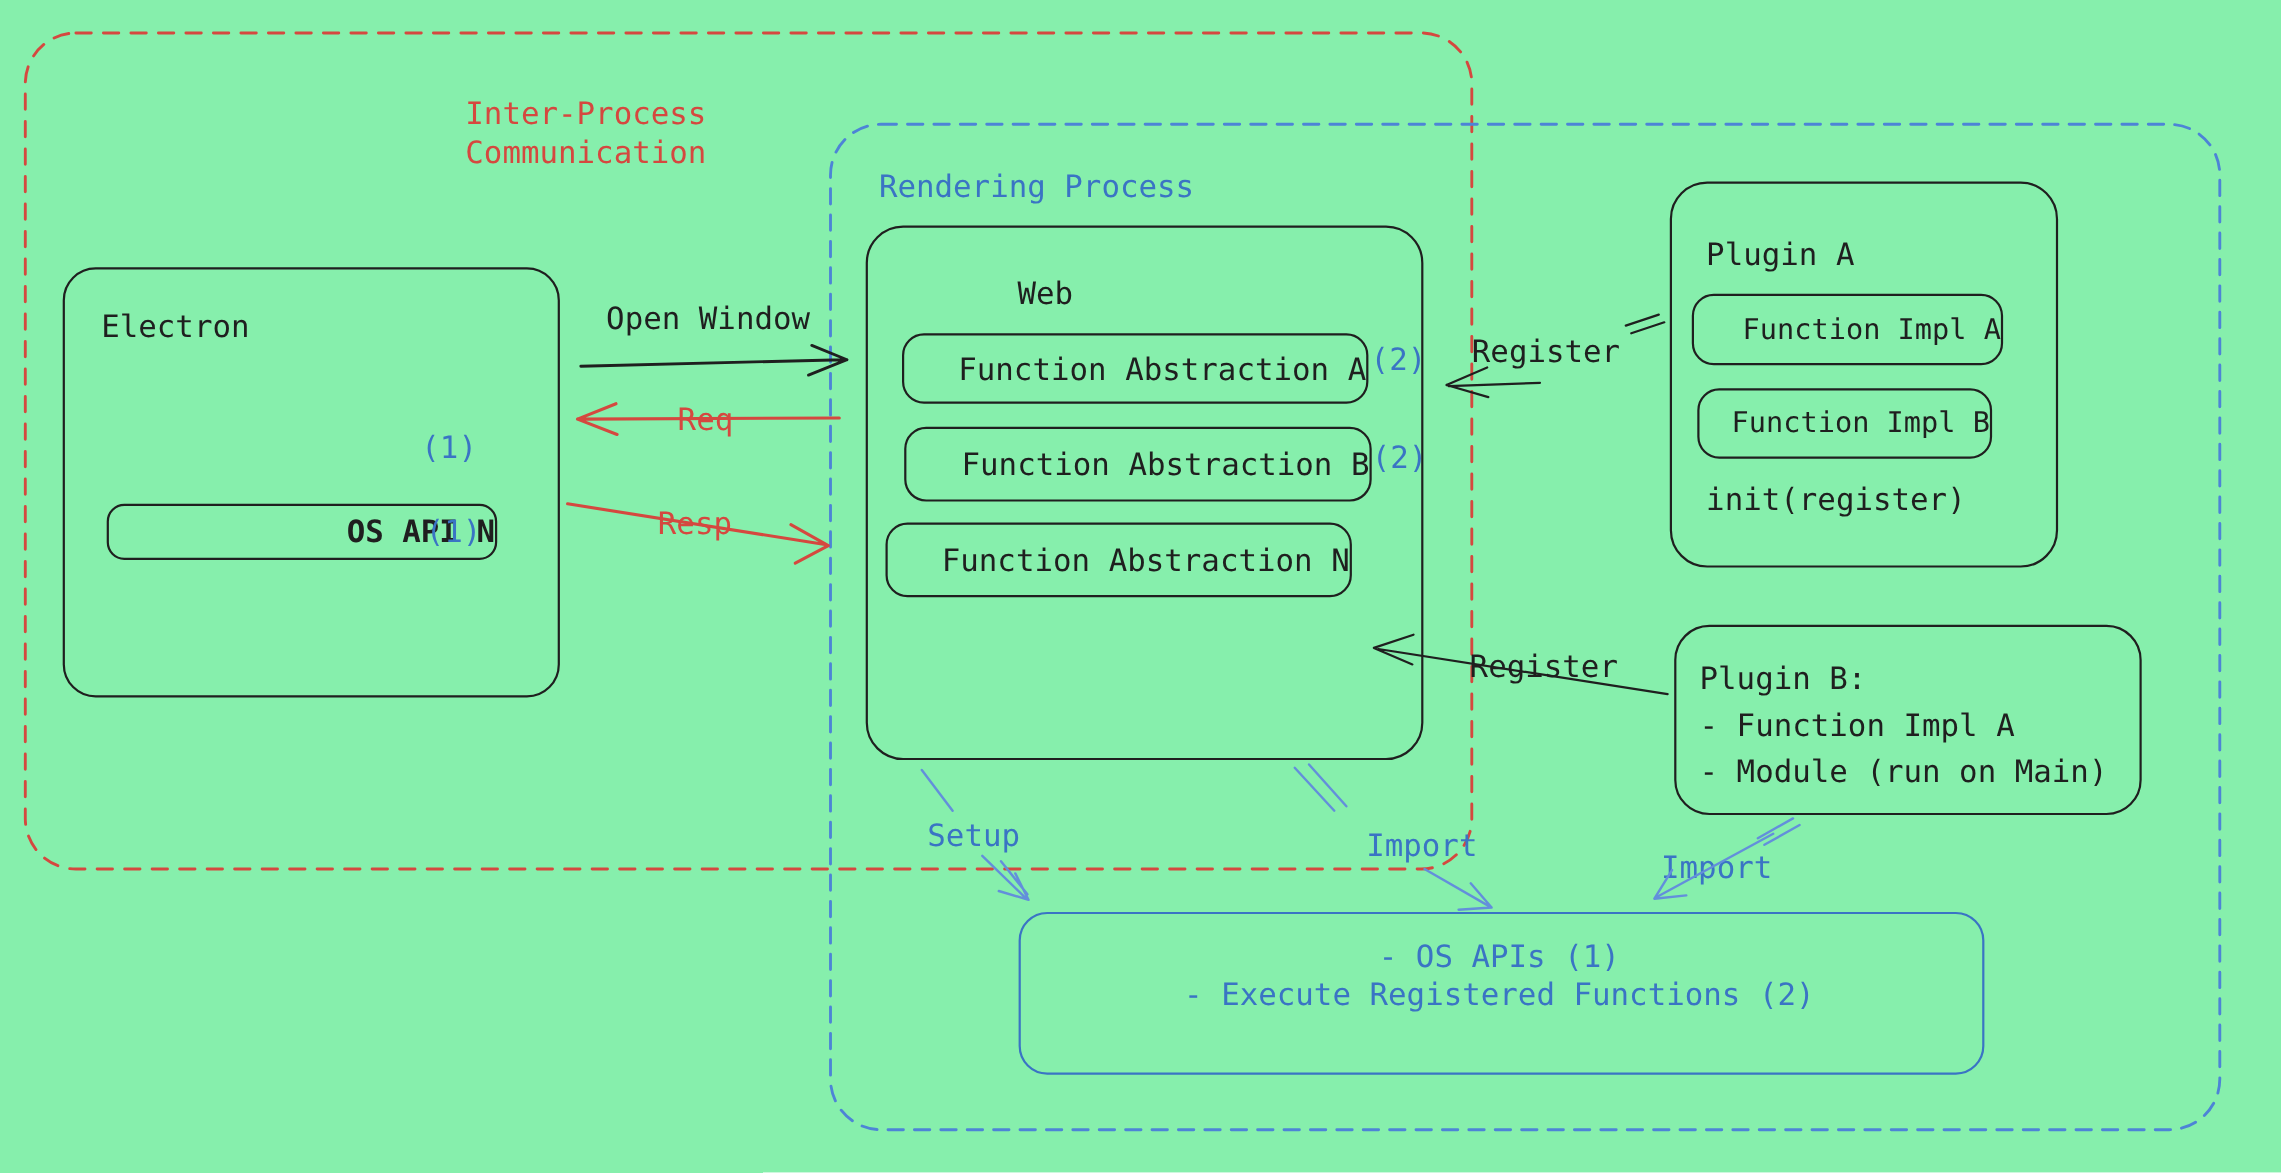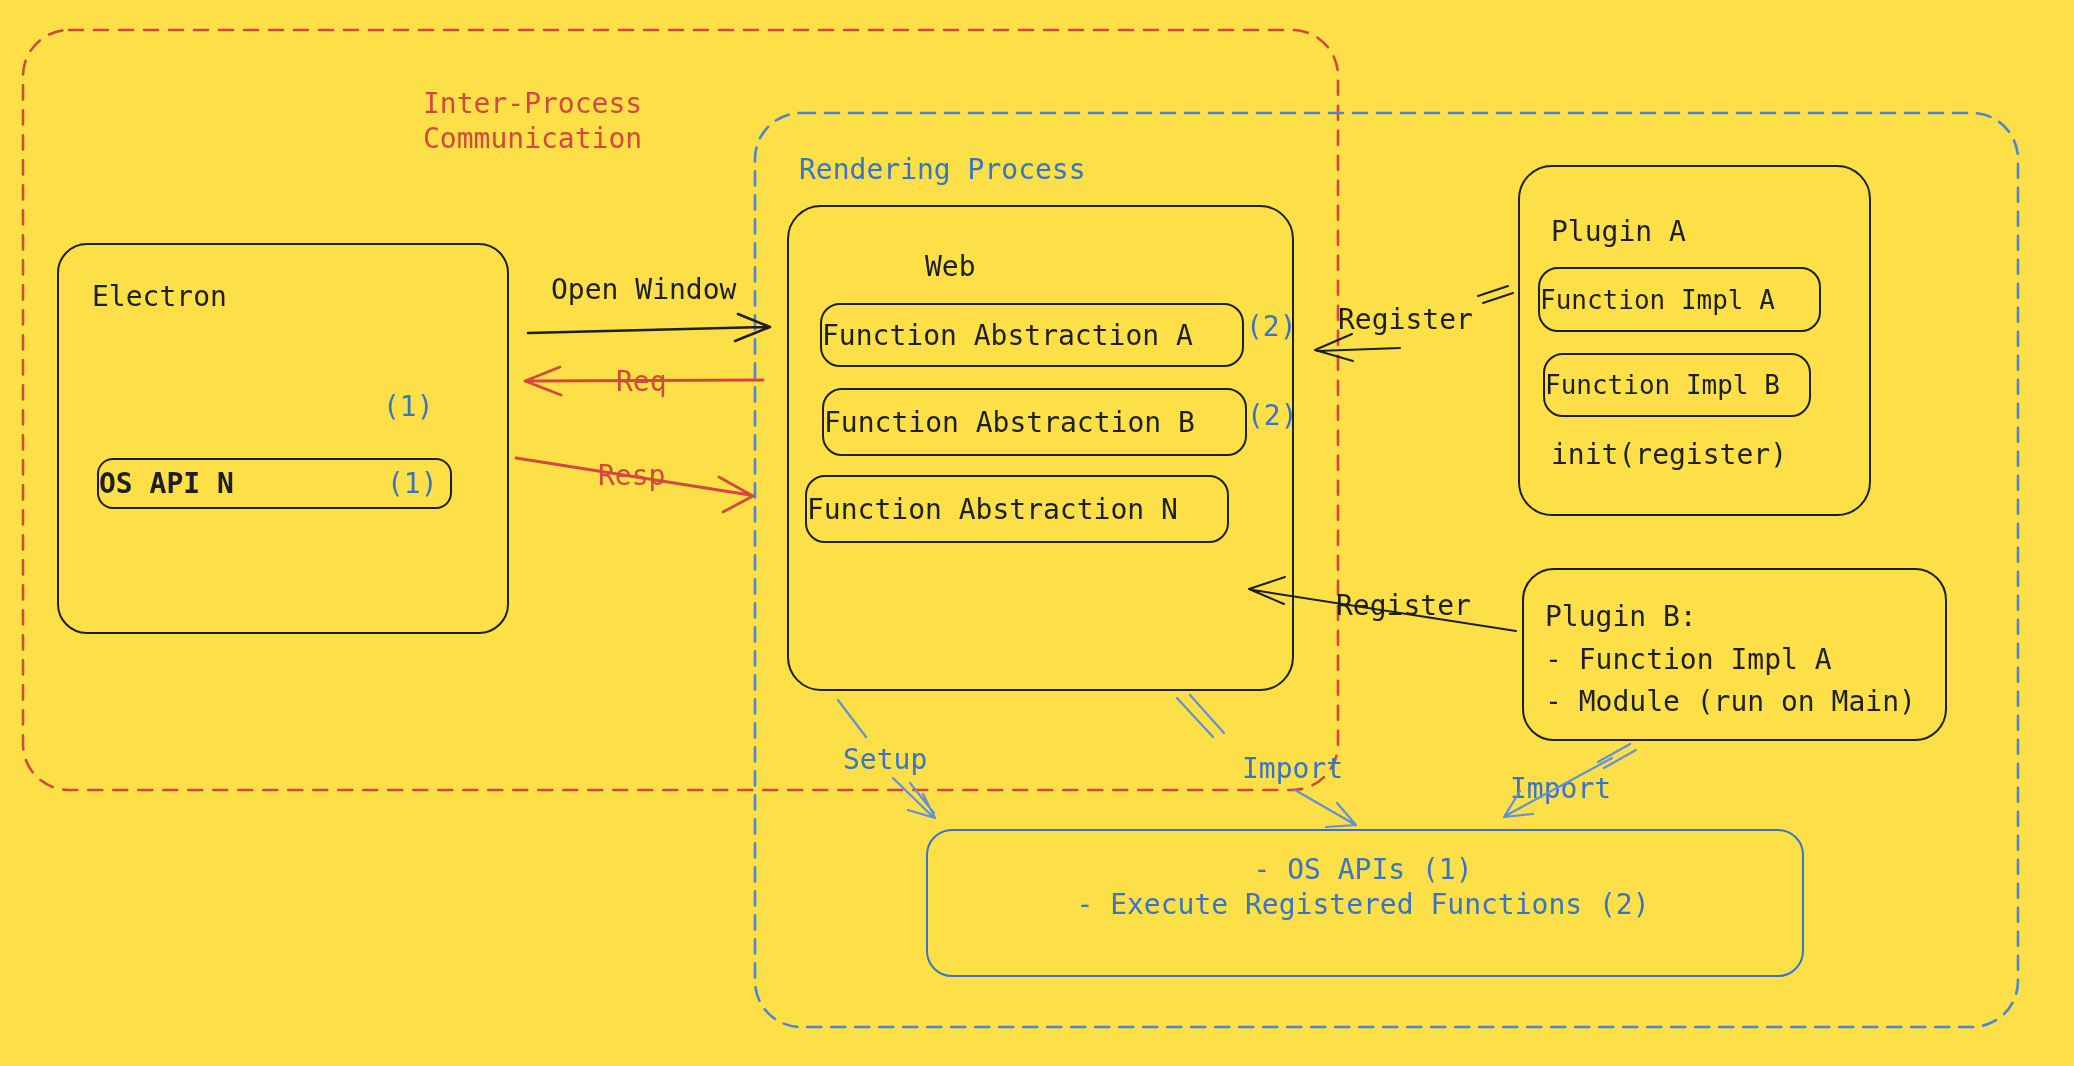--- a/index.html
+++ b/index.html
@@ -1,36 +1,36 @@
 <!DOCTYPE html>
 <html style="--red: #d5483f; --blue: #3a74c4; --blue-dash: #4d84d6; --arrow-blue: #638fdb; --black: #1f1f1f;"><head>
 <meta charset="utf-8">
 <style>
   html,body{margin:0;padding:0;background:#fff;}
   .canvas{
     position:relative;
     width:2074px;height:1066px;
-    background:#fde047;
+    background:#86efac;
     font-family:"DejaVu Sans Mono", monospace;
     overflow:hidden;
   }
   svg.layer{position:absolute;left:0;top:0;width:2074px;height:1066px;pointer-events:none;}
   svg .ln{fill:none;stroke-linecap:round;stroke-linejoin:round;}
   .st-red{stroke:var(--red);}
   .st-black{stroke:var(--black);}
   .st-blue{stroke:var(--arrow-blue);}
   .st-bluedash{stroke:var(--blue-dash);}
 
   .lbl{position:absolute;font-size:28px;line-height:35px;white-space:pre;color:var(--black);}
   .lbl.red{color:var(--red);}
   .lbl.blue{color:var(--blue);}
 
   .box{position:absolute;border:2.4px solid var(--black);border-radius:30px;background:transparent;}
   .ibox{position:absolute;border:2.2px solid var(--black);border-radius:20px;
-        display:flex;align-items:center;justify-content:flex-start;
+        display:flex;align-items:center;justify-content:flex-end;
         font-size:28px;color:var(--black);text-align:center;}
   .ibox .stack{line-height:32px;}
   .badge{position:absolute;color:var(--blue);font-size:28px;line-height:30px;}
 
   .core{position:absolute;border:2.2px solid var(--blue);border-radius:26px;}
   .core-text{position:absolute;width:874px;text-align:center;color:var(--blue);
              font-size:28px;line-height:35px;}
 </style>
 </head>
 <body>

